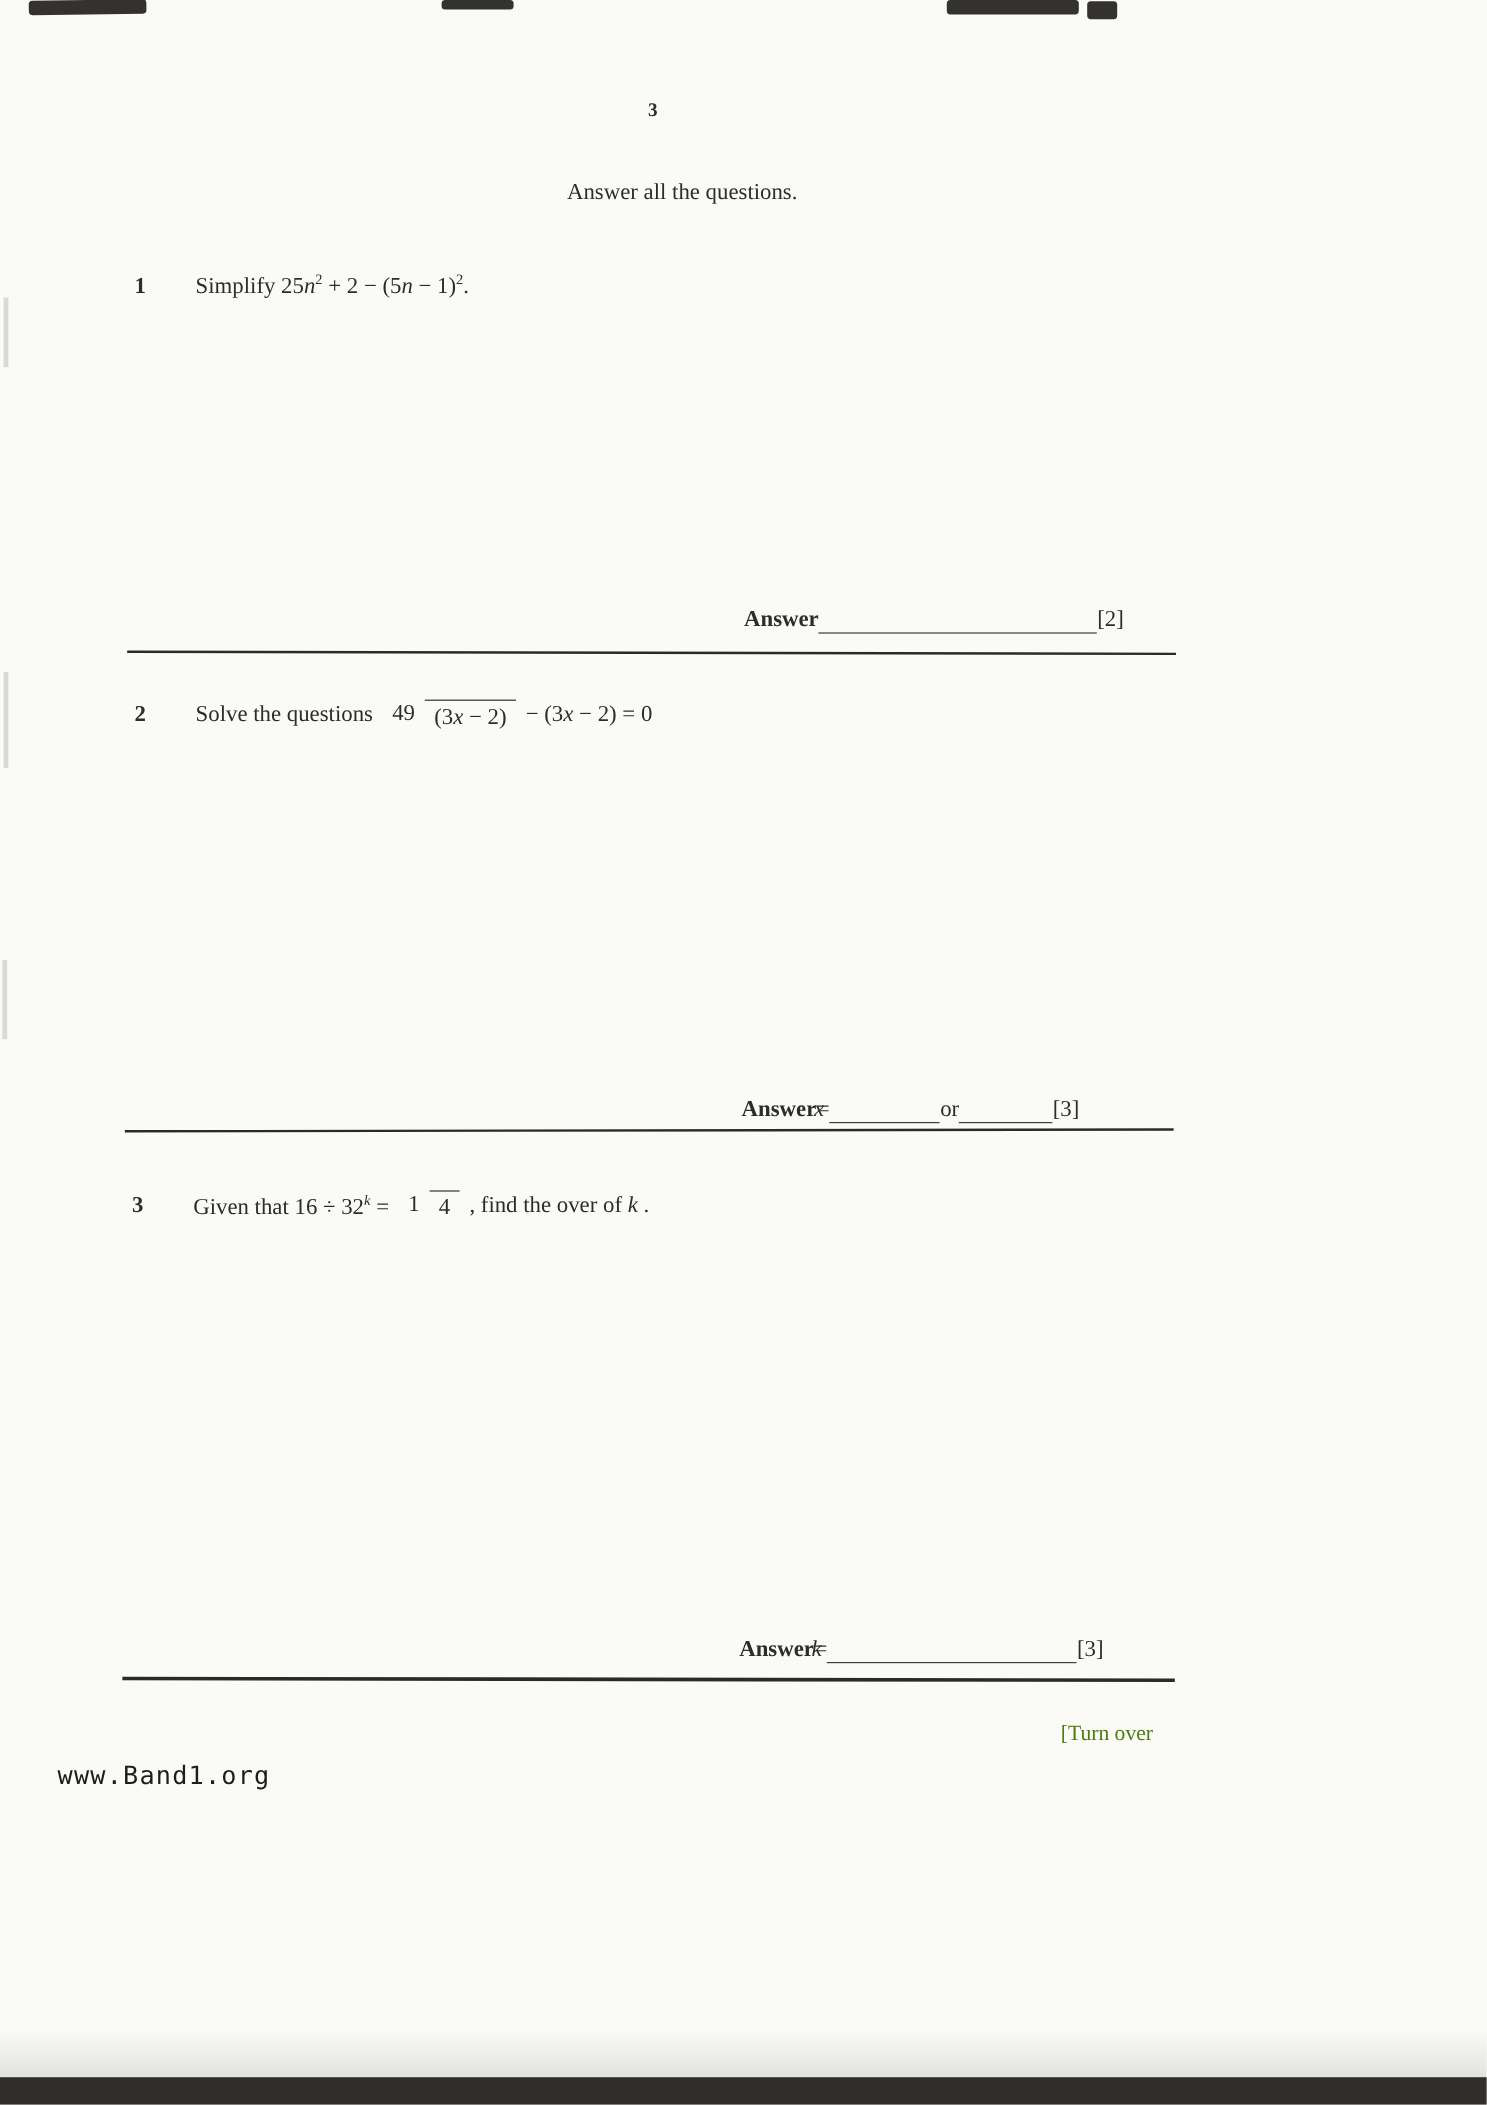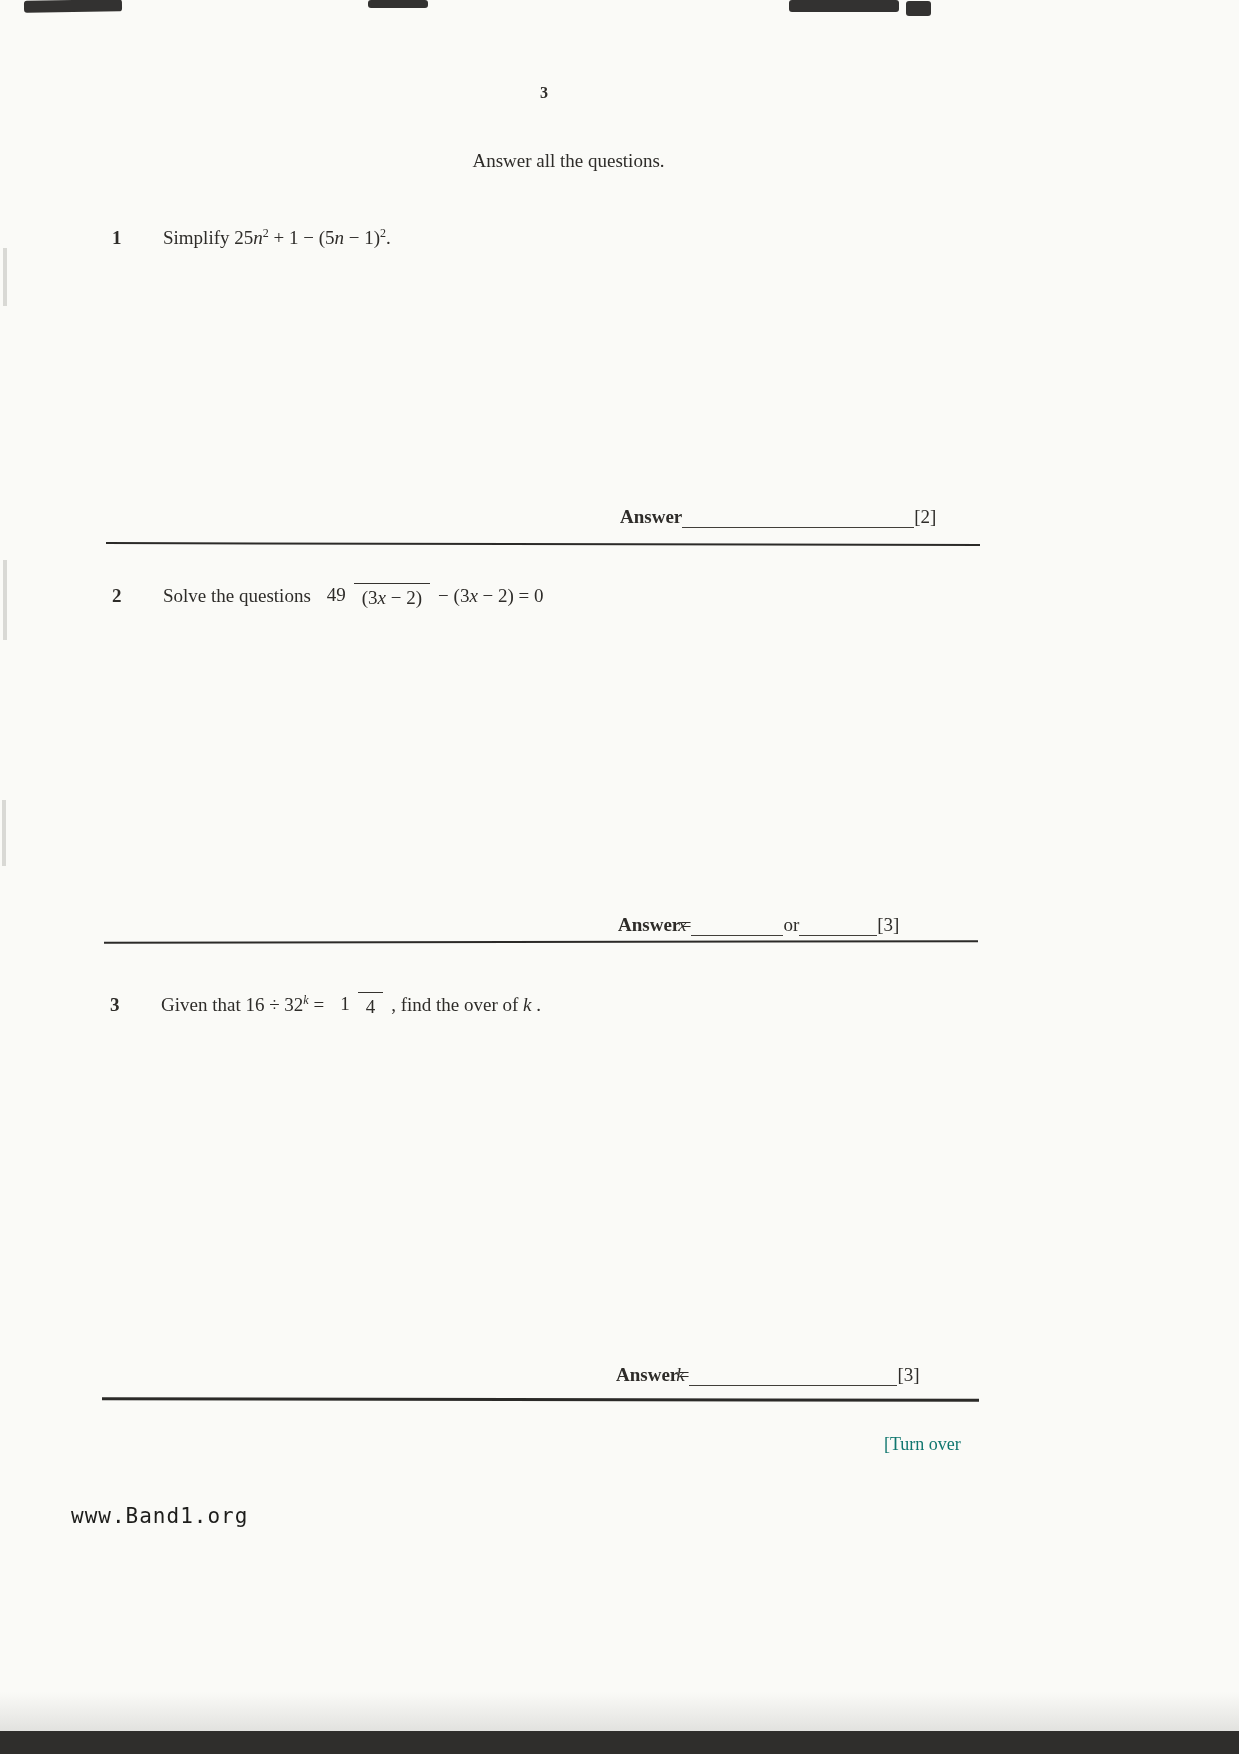--- a/index.html
+++ b/index.html
@@ -20,21 +20,21 @@
   .qrow-base { display:flex; align-items:baseline; white-space:nowrap; }
   .qnum { display:inline-block; width:51px; font-weight:bold; }
   .frac { display:inline-flex; align-items:center; vertical-align:middle; margin:0 8px; }
   .frac .num { display:block; padding:0 8px 3px; text-align:center; }
   .frac .den { display:block; border-top:1.8px solid #35322e; padding:3px 8px 0; text-align:center; }
   .answer-row { display:flex; align-items:flex-end; gap:0; white-space:nowrap; }
   .blank { display:inline-block; height:22px; border-bottom:1.6px solid #413e3a; }
   .rule { background:#2b2a28; height:2px; }
   .artifact { background:#222120; border-radius:3px; opacity:0.92; }
   .edge-mark { background:#d9d9d5; }
-  .turnover { font-size:18px; color:#0f766e; }
+  .turnover { font-size:18px; color:#4d7c0f; }
   .watermark { font-family:"DejaVu Sans Mono", monospace; font-size:21px; color:#1d1d1b; letter-spacing:1px; }
   .bottom-fade { background:linear-gradient(#fafaf7, #e2e2df); }
   .bottom-bar { background:#2f2e2c; }
 </style>
 </head>
 <body>
 
 <div class="page">
 
   <div class="abs artifact" style="left:24px; top:0; width:98px; height:12px; transform:rotate(-0.8deg);"></div>
@@ -45,21 +45,21 @@
   <div class="abs edge-mark" style="left:3px; top:248px; width:4px; height:58px;"></div>
   <div class="abs edge-mark" style="left:3px; top:560px; width:4px; height:80px;"></div>
   <div class="abs edge-mark" style="left:2px; top:800px; width:4px; height:66px;"></div>
 
   <div class="abs txt bold" style="left:540px; top:84px; font-size:16px;">3</div>
 
   <div class="abs txt" style="left:0; top:150px; width:1096px; text-align:center;padding-left:41px;">Answer all the questions.</div>
 
   <div class="abs qrow-base" style="left:112px; top:226px;">
     <span class="txt qnum">1</span>
-    <span class="txt"><span>Simplify 25</span><span class="it">n</span><sup>2</sup><span> + 1 − (5</span><span class="it">n</span><span> − 1)</span><sup>2</sup><span>.</span></span>
+    <span class="txt"><span>Simplify 25</span><span class="it">n</span><sup>2</sup><span> + 2 − (5</span><span class="it">n</span><span> − 1)</span><sup>2</sup><span>.</span></span>
   </div>
 
   <div class="abs answer-row" style="left:620px; top:506px;">
     <span class="txt bold">Answer</span>
     <span class="blank" style="width:232px;"></span>
     <span class="txt">[2]</span>
   </div>
 
   <div class="abs rule" style="left:106px; top:543px; width:874px; transform:rotate(0.12deg);"></div>
 
@@ -100,18 +100,18 @@
     <span class="txt it" style="margin-left:-2px;">k</span>
     <span class="txt" style="margin-left:-6px;">=</span>
     <span class="blank" style="width:208px;"></span>
     <span class="txt">[3]</span>
   </div>
 
   <div class="abs rule" style="left:102px; top:1398px; width:877px; height:2.5px; transform:rotate(0.1deg);"></div>
 
   <div class="abs turnover" style="left:884px; top:1434px;">[Turn over</div>
 
-  <div class="abs watermark" style="left:48px; top:1504px;margin-left:23px;">www.Band1.org</div>
+  <div class="abs watermark" style="left:48px; top:1468px;">www.Band1.org</div>
 
   <div class="abs bottom-fade" style="left:0; top:1692px; width:1239px; height:39px;"></div>
   <div class="abs bottom-bar" style="left:0; top:1731px; width:1239px; height:23px;"></div>
 
 </div>
 
 </body></html>

